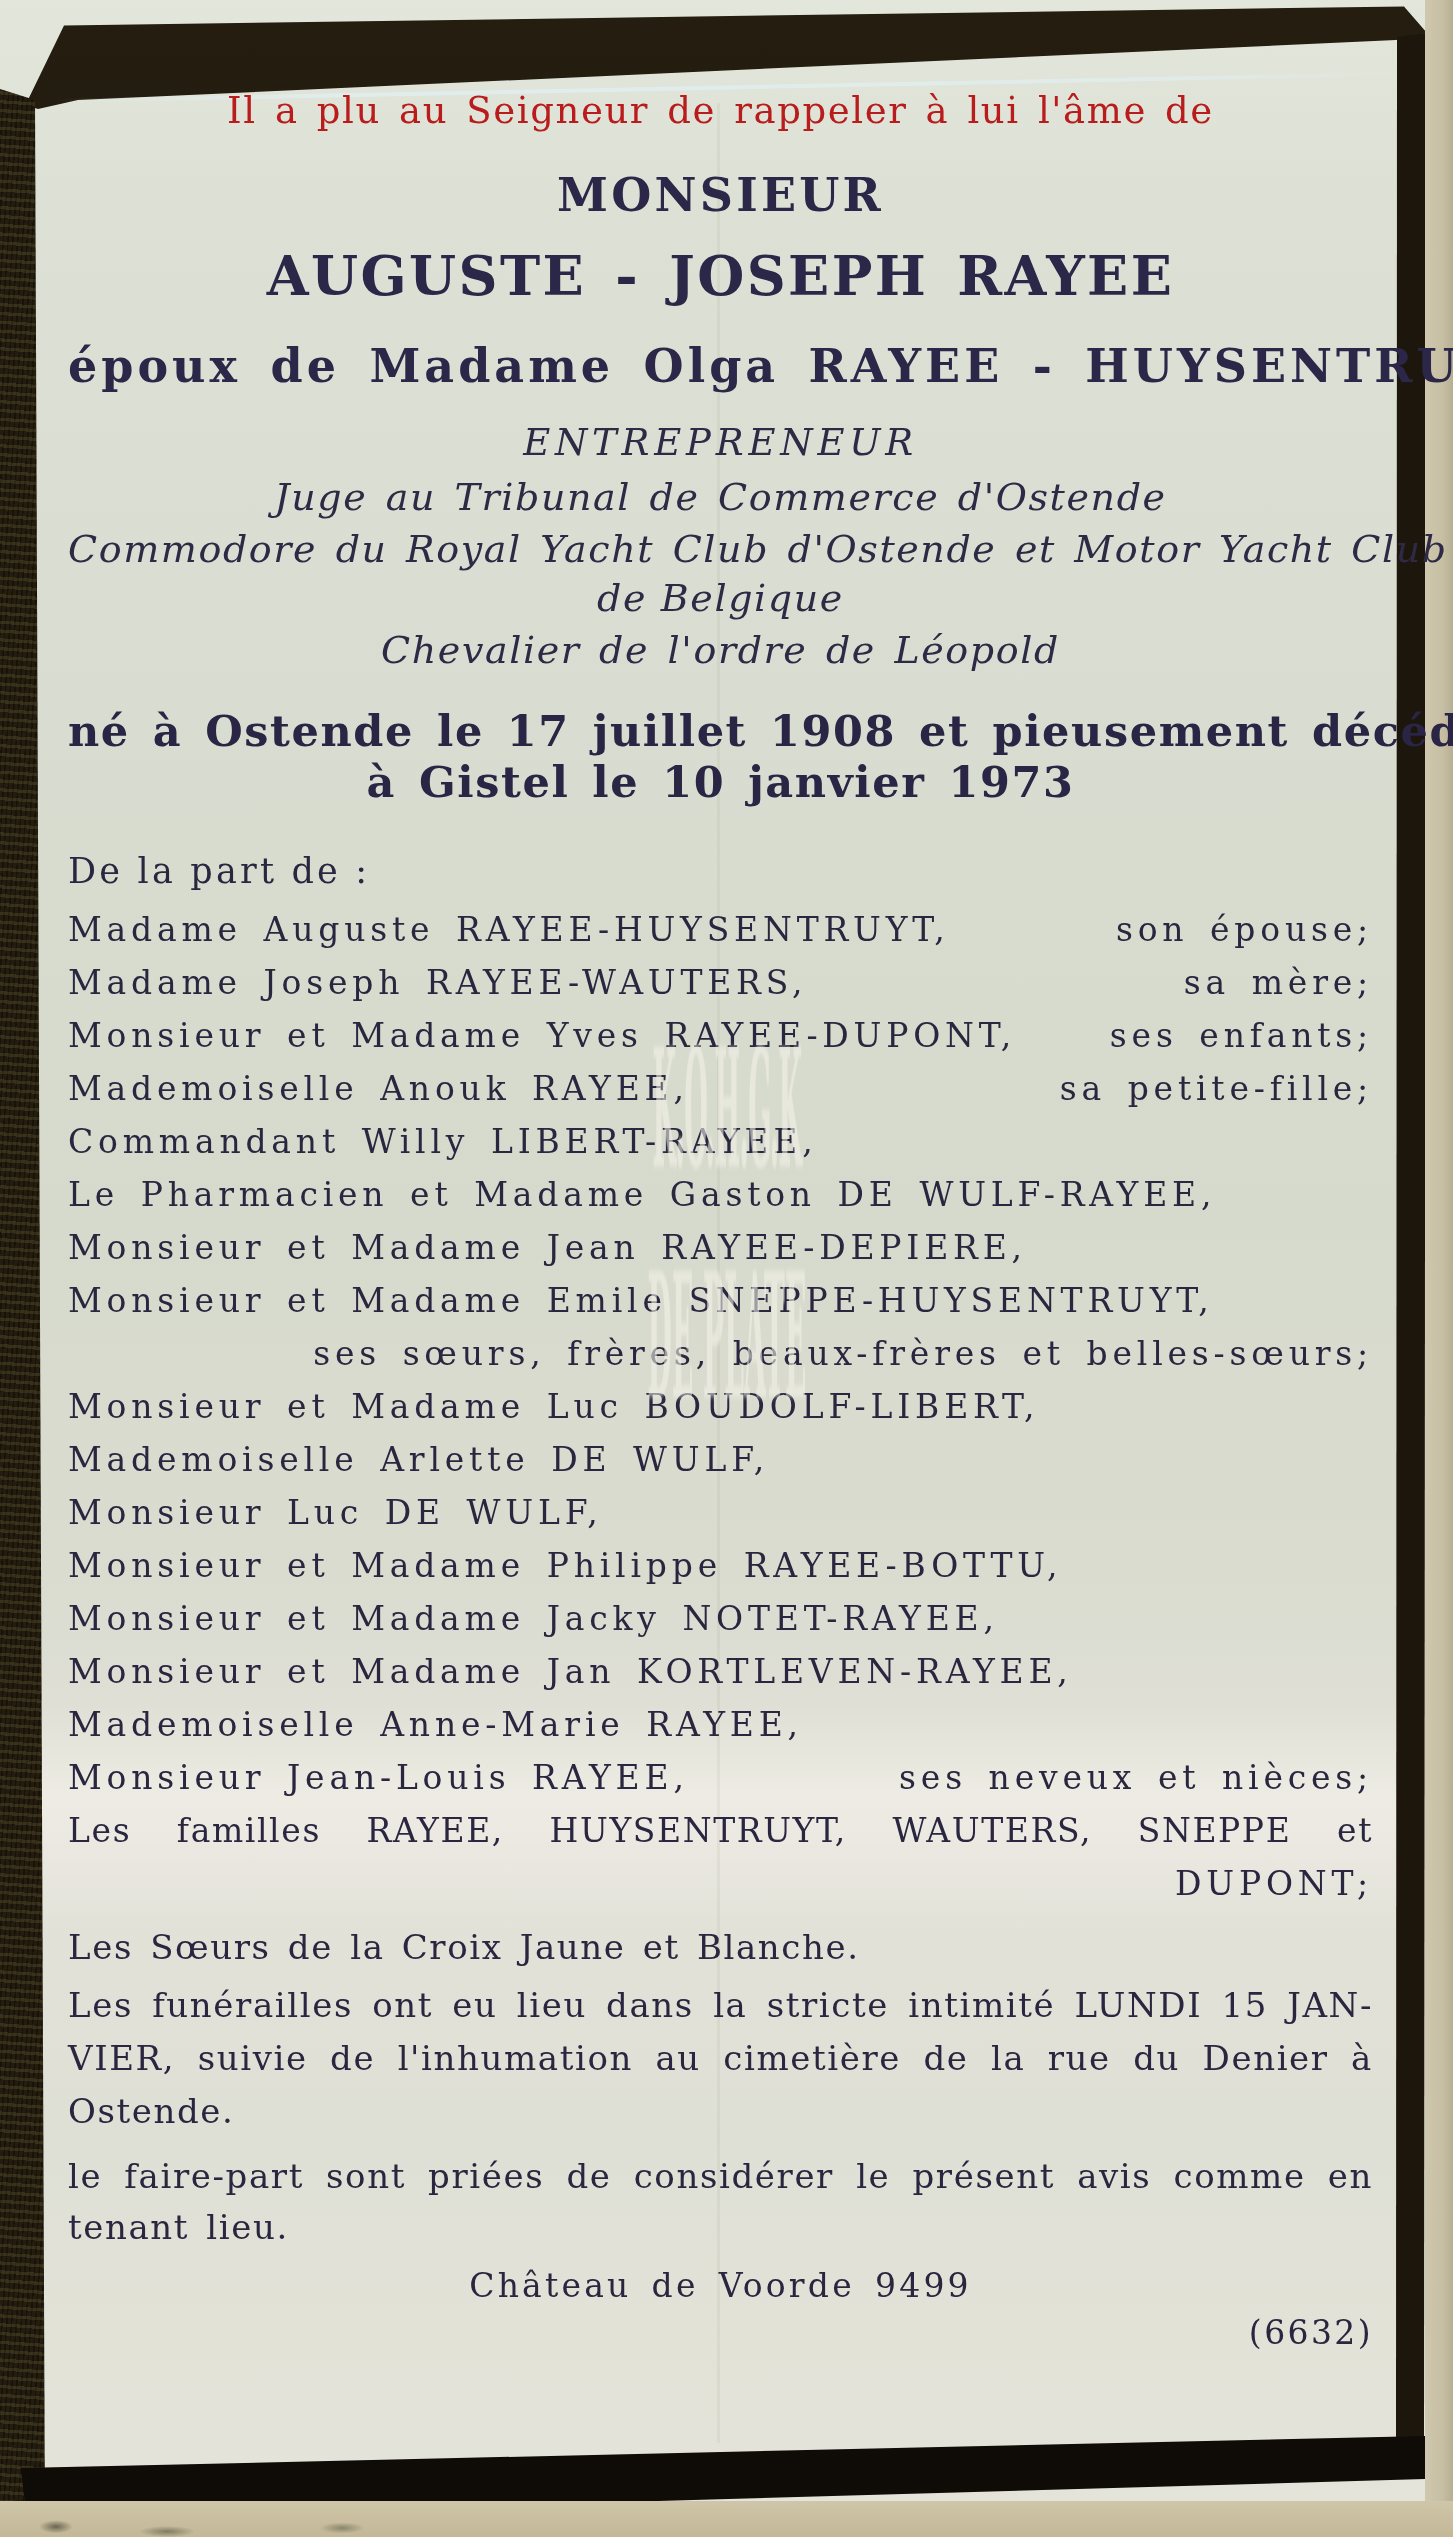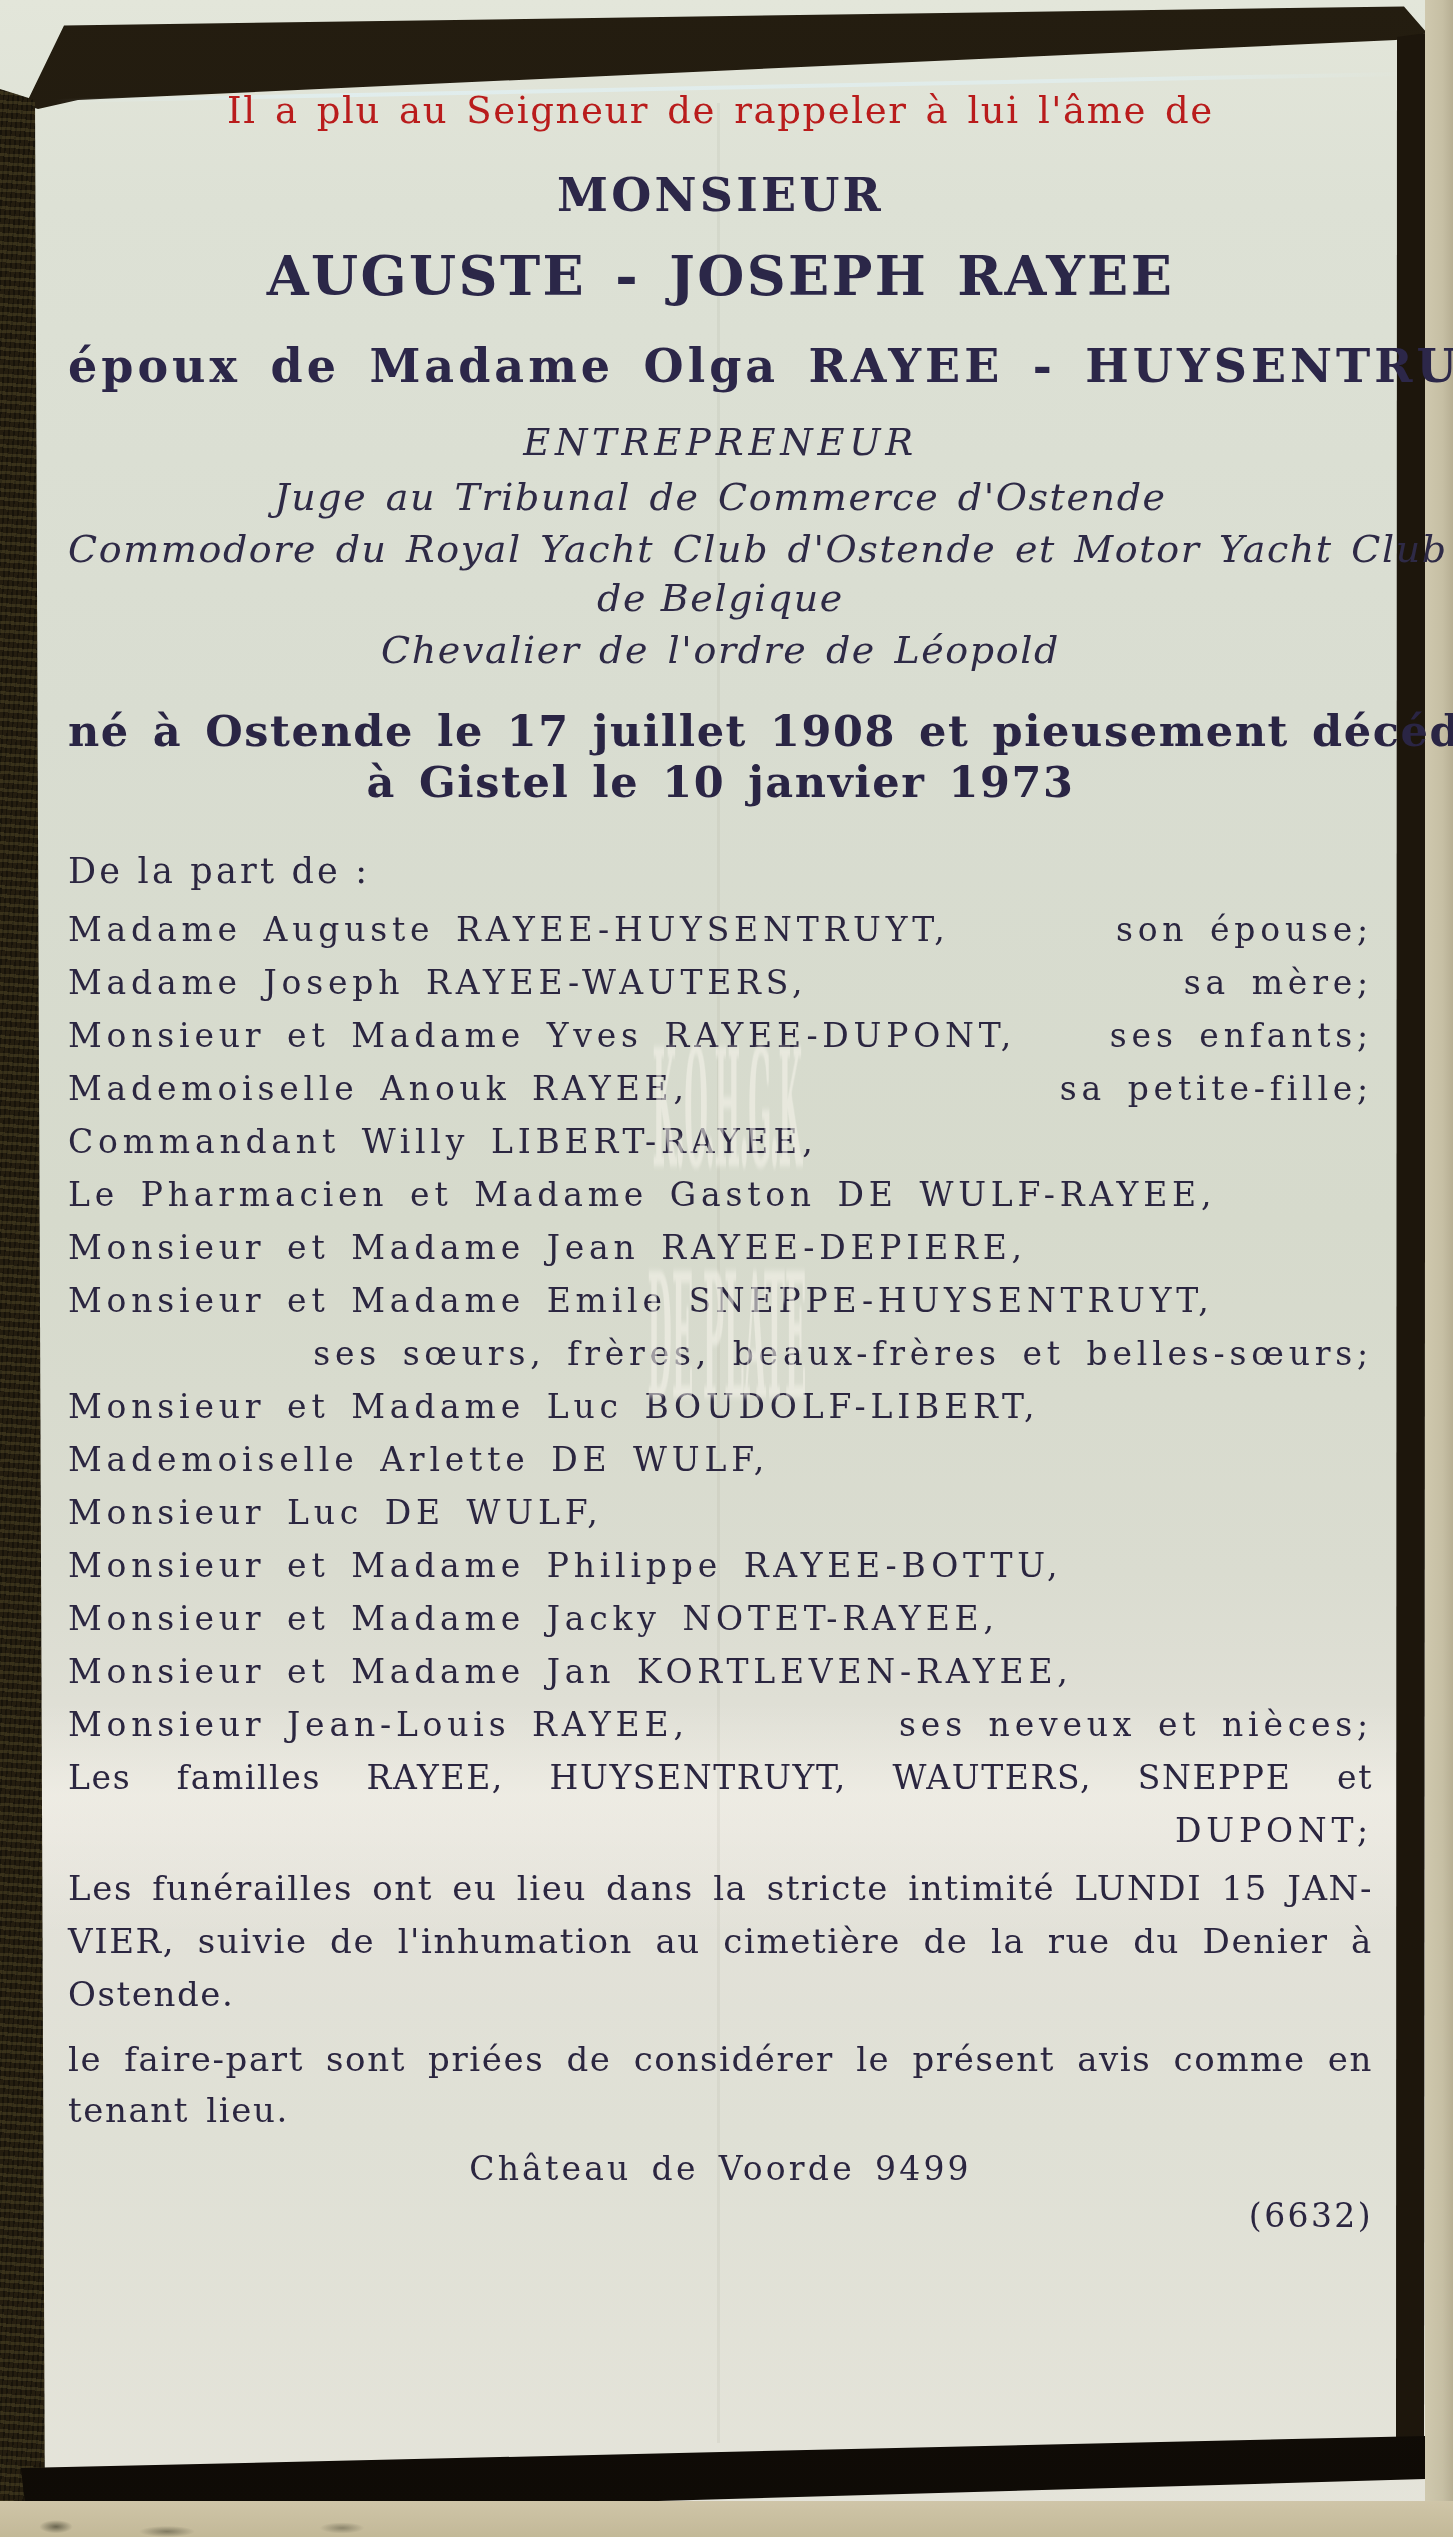--- a/index.html
+++ b/index.html
@@ -205,33 +205,38 @@
       </div>
       <div class="row">
         <span class="m-name">Monsieur et Madame Jacky NOTET-RAYEE,</span>
         <span class="m-rel"></span>
       </div>
       <div class="row">
         <span class="m-name">Monsieur et Madame Jan KORTLEVEN-RAYEE,</span>
         <span class="m-rel"></span>
       </div>
       <div class="row">
+        <span class="m-name">Mademoiselle Anne-Marie RAYEE,</span>
+        <span class="m-rel"></span>
+      </div>
+      <div class="row">
         <span class="m-name">Monsieur Jean-Louis RAYEE,</span>
         <span class="m-rel">ses neveux et nièces;</span>
       </div>
       <div class="row row-stretch">
         <span class="m-name">Les familles RAYEE, HUYSENTRUYT, WAUTERS, SNEPPE et</span>
 
       </div>
       <div class="row">
         <span class="m-name"></span>
         <span class="m-rel">DUPONT;</span>
       </div>
     </div>
 
+    <div class="para-line sisters">Les Sœurs de la Croix Jaune et Blanche.</div>
 
     <div class="funeral">
       <div class="para-line jline">Les funérailles ont eu lieu dans la stricte intimité LUNDI 15 JAN-</div>
       <div class="para-line jline">VIER, suivie de l'inhumation au cimetière de la rue du Denier à</div>
       <div class="para-line">Ostende.</div>
     </div>
 
     <div class="apology">
       <div class="para-line jline">le faire-part sont priées de considérer le présent avis comme en</div>
       <div class="para-line">tenant lieu.</div>

